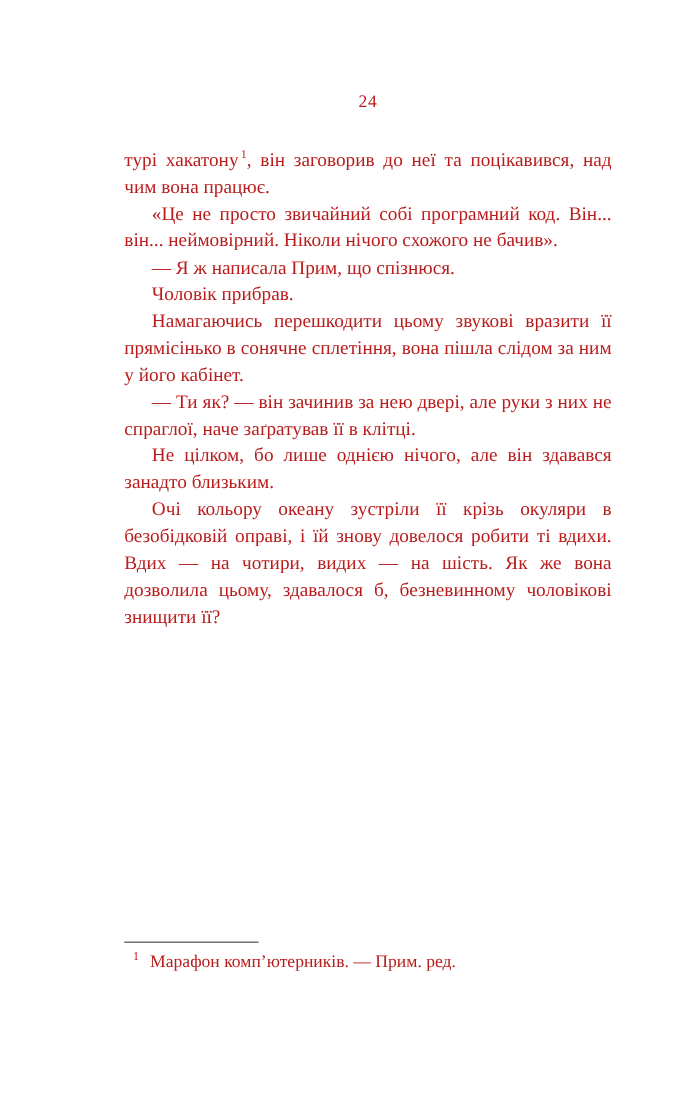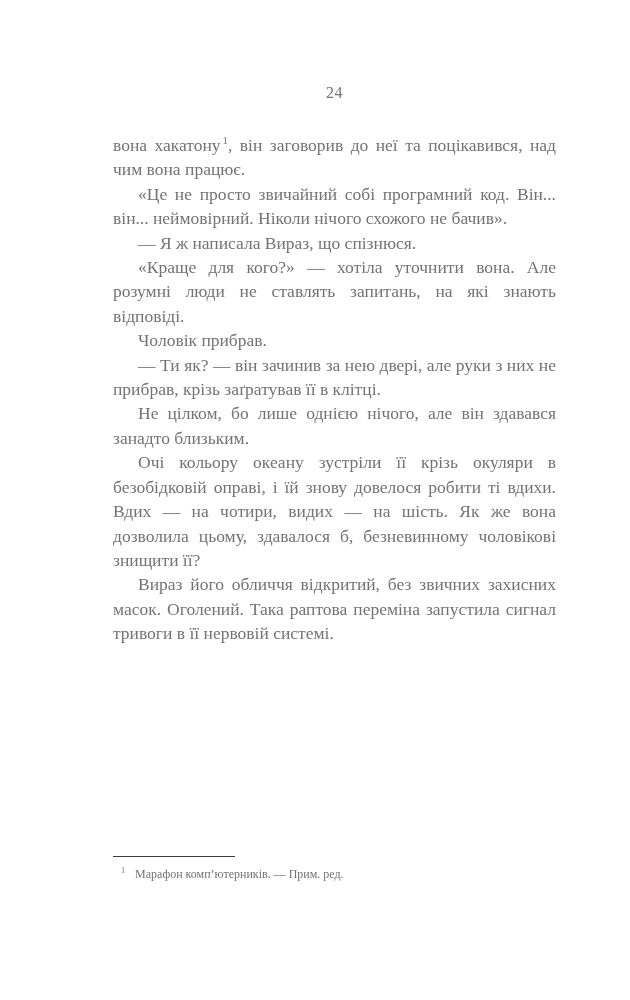--- a/index.html
+++ b/index.html
@@ -6,21 +6,21 @@
     margin: 0;
     padding: 0;
     background: #ffffff;
   }
   .page {
     position: relative;
     width: 630px;
     height: 1000px;
     background: #ffffff;
     font-family: "Liberation Serif", "DejaVu Serif", serif;
-    color: #737373;
+    color: #b91c1c;
     box-sizing: border-box;
     overflow: hidden;
   }
   .page-number {
     position: absolute;
     top: 84px;
     left: 113px;
     width: 443px;
     text-align: center;
     font-size: 16px;
@@ -56,50 +56,49 @@
     top: 856px;
     width: 443px;
   }
   .footnote-rule {
     width: 122px;
     height: 1px;
     background: #3c3c3c;
     margin-bottom: 9px;
   }
   .footnote {
-    font-size: 12px;
+    font-size: 16px;
     line-height: 17px;
     padding-left: 8px;
   }
   .fn-marker {
     font-size: 0.68em;
     vertical-align: super;
     line-height: 0;
   }
   .fn-text {
     margin-left: 10px;
   }
 </style>
 </head>
 <body>
 
 <div class="page">
 
   <div class="page-number">24</div>
 
   <div class="text-block">
-      <p class="para"><span class="seg-normal">вона хакатону</span><sup class="fn-ref">1</sup><span class="seg-normal">, він заговорив до неї та поцікавився, над чим вона працює.</span></p>
+      <p class="para"><span class="seg-normal">турі хакатону</span><sup class="fn-ref">1</sup><span class="seg-normal">, він заговорив до неї та поцікавився, над чим вона працює.</span></p>
       <p class="para indent"><span class="seg-italic">«Це не просто звичайний собі програмний код. Він... він... неймовірний. Ніколи нічого схожого не бачив».</span></p>
-      <p class="para indent"><span class="seg-normal">— Я ж написала Вираз, що спізнюся.</span></p>
-      <p class="para indent"><span class="seg-italic">«Краще для кого?»</span><span class="seg-normal"> — хотіла уточнити вона. Але розумні люди не ставлять запитань, на які знають відповіді.</span></p>
+      <p class="para indent"><span class="seg-normal">— Я ж написала Прим, що спізнюся.</span></p>
       <p class="para indent"><span class="seg-normal">Чоловік прибрав.</span></p>
-      <p class="para indent"><span class="seg-normal">— Ти як? — він зачинив за нею двері, але руки з них не прибрав, крізь заґратував її в клітці.</span></p>
+      <p class="para indent"><span class="seg-normal">Намагаючись перешкодити цьому звукові вразити її прямісінько в сонячне сплетіння, вона пішла слідом за ним у його кабінет.</span></p>
+      <p class="para indent"><span class="seg-normal">— Ти як? — він зачинив за нею двері, але руки з них не спраглої, наче заґратував її в клітці.</span></p>
       <p class="para indent"><span class="seg-normal">Не цілком, бо лише однією нічого, але він здавався занадто близьким.</span></p>
       <p class="para indent"><span class="seg-normal">Очі кольору океану зустріли її крізь окуляри в безобідковій оправі, і їй знову довелося робити ті вдихи. </span><span class="seg-italic">Вдих — на чотири, видих — на шість.</span><span class="seg-normal"> Як же вона дозволила цьому, здавалося б, безневинному чоловікові знищити її?</span></p>
-      <p class="para indent"><span class="seg-normal">Вираз його обличчя відкритий, без звичних захисних масок. Оголений. Така раптова переміна запустила сигнал тривоги в її нервовій системі.</span></p>
     </div>
 
   <div class="footnote-area">
     <div class="footnote-rule"></div>
     <div class="footnote">
       <sup class="fn-marker">1</sup><span class="fn-text">Марафон комп’ютерників. — Прим. ред.</span>
     </div>
   </div>
 
 </div>

